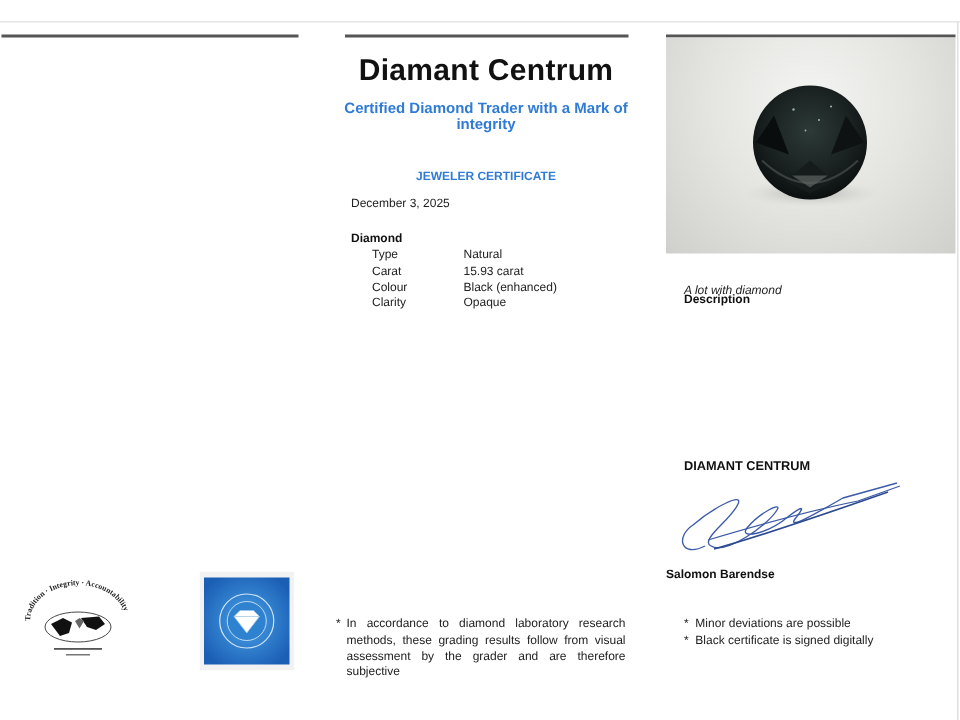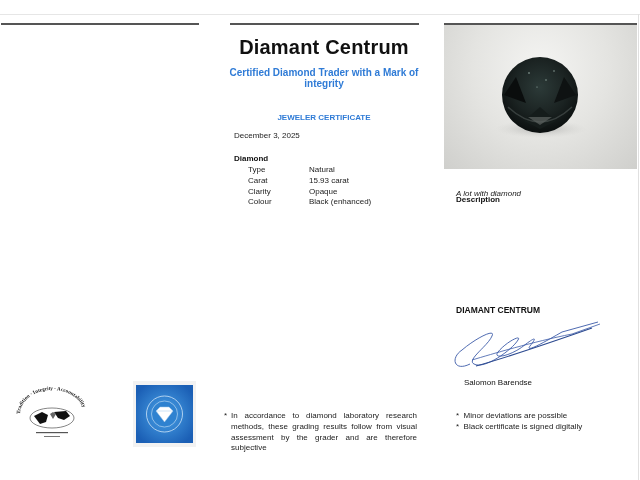--- a/index.html
+++ b/index.html
@@ -18,21 +18,21 @@
   .spec-title { position:absolute; left:234px; top:154px; font-size:8px; font-weight:bold; }
   .specs { position:absolute; left:248px; top:165px; font-size:8px; color:#222; }
   .spec-row { height:10.8px; display:flex; }
   .spec-label { width:61px; }
   .photo { position:absolute; left:444px; top:25px; width:193px; height:144px; overflow:hidden;
     background:radial-gradient(ellipse at 50% 30%, #f4f4f2 0%, #e4e4e1 50%, #cfcfcc 100%); }
   .desc-title { position:absolute; left:456px; top:195px; font-size:8px; font-weight:bold; }
   .desc-text { position:absolute; left:456px; top:189px; font-size:8px; color:#222;font-style:italic; }
   .company { position:absolute; left:456px; top:305px; font-size:8.5px; font-weight:bold; }
   .signature { position:absolute; left:452px; top:320px; width:150px; height:56px; }
-  .signer { position:absolute; left:464px; top:378px; font-size:8px; font-weight:normal;text-align:right; }
+  .signer { position:absolute; left:444px; top:378px; font-size:8px; font-weight:bold;text-align:right; }
   .notes { position:absolute; left:456px; top:411px; font-size:8px; color:#222; }
   .notes div { height:10.8px; }
   .footnote { position:absolute; left:224px; top:411px; width:193px; font-size:8px; color:#222; line-height:10.8px; text-align:justify; }
   .footnote .star { position:absolute; left:0; top:0; }
   .footnote .txt { margin-left:7px; display:block; }
   .logo1 { position:absolute; left:12px; top:384px; width:80px; height:56px; }
   .logo2 { position:absolute; left:133px; top:381px; width:63px; height:66px; }
 </style>
 </head>
 <body>
@@ -54,26 +54,26 @@
 <div class="specs">
   <div class="spec-row">
     <span class="spec-label">Type</span>
     <span>Natural</span>
   </div>
   <div class="spec-row">
     <span class="spec-label">Carat</span>
     <span>15.93 carat</span>
   </div>
   <div class="spec-row">
+    <span class="spec-label">Colour</span>
+    <span>Black (enhanced)</span>
+  </div>
+  <div class="spec-row">
     <span class="spec-label">Clarity</span>
     <span>Opaque</span>
-  </div>
-  <div class="spec-row">
-    <span class="spec-label">Colour</span>
-    <span>Black (enhanced)</span>
   </div>
 </div>
 
 <div class="photo">
   <svg width="193" height="144" viewBox="0 0 193 144">
     <defs>
       <radialGradient id="gem" cx="50%" cy="40%" r="60%">
         <stop offset="0%" stop-color="#2c3a38"></stop>
         <stop offset="60%" stop-color="#1b2322"></stop>
         <stop offset="100%" stop-color="#0b0f0f"></stop>

